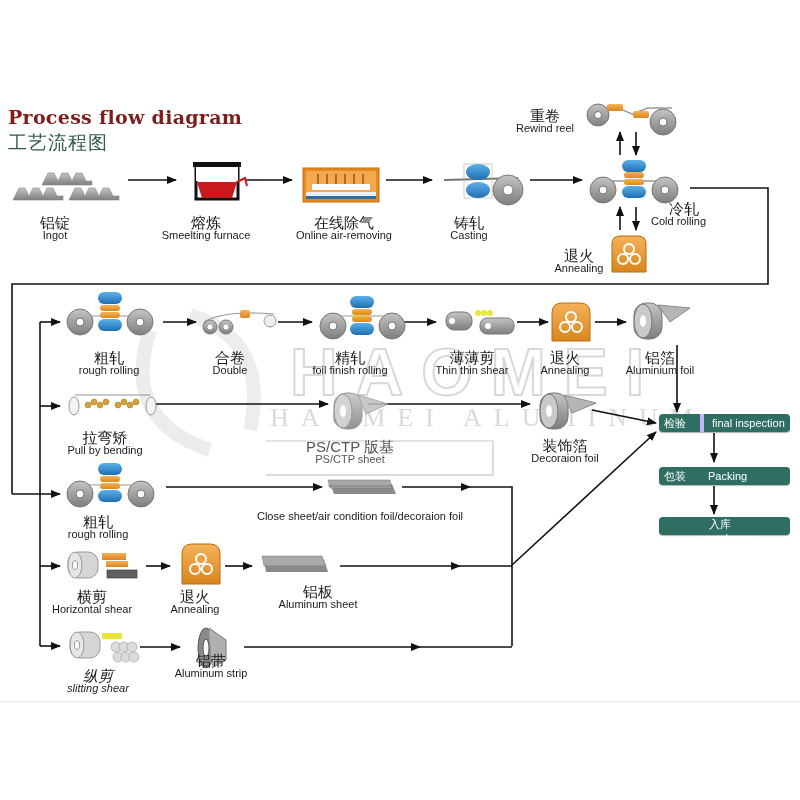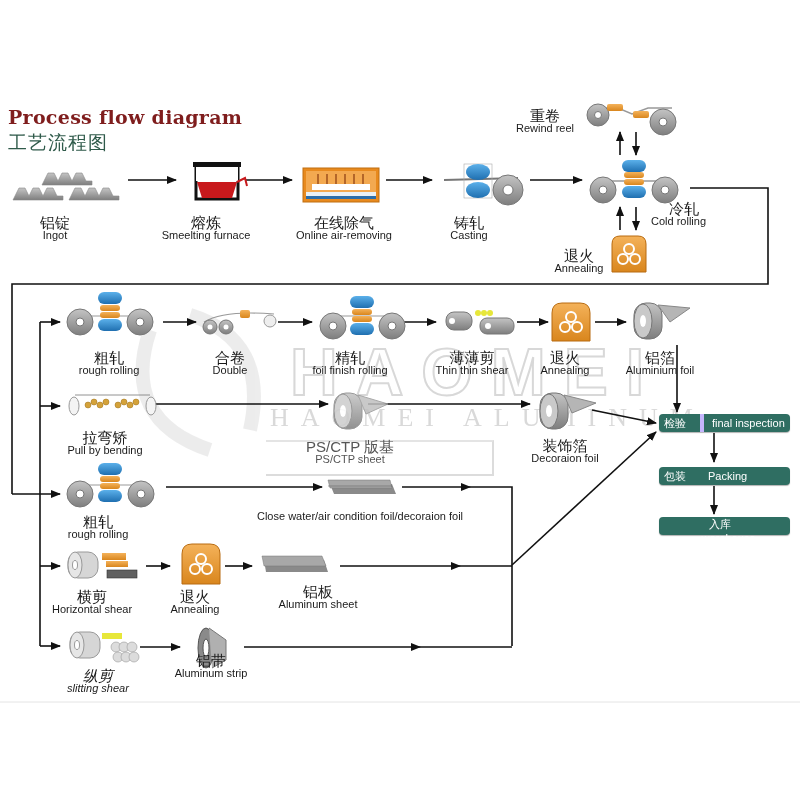--- a/index.html
+++ b/index.html
@@ -390,21 +390,21 @@
 <div class="lbl" style="left:565px;top:439px;">
   <span class="zh">装饰箔</span>
   <span class="en">Decoraion foil</span>
 </div>
 
 <div class="lbl" style="left:98px;top:515px;">
   <span class="zh">粗轧</span>
   <span class="en">rough rolling</span>
 </div>
 <div class="lbl" style="left:360px;top:510px;">
-  <span class="en">Close water/air condition foil/decoraion foil</span>
+  <span class="en">Close sheet/air condition foil/decoraion foil</span>
 </div>
 
 <div class="lbl" style="left:92px;top:590px;">
   <span class="zh">横剪</span>
   <span class="en">Horizontal shear</span>
 </div>
 <div class="lbl" style="left:195px;top:590px;">
   <span class="zh">退火</span>
   <span class="en">Annealing</span>
 </div>

